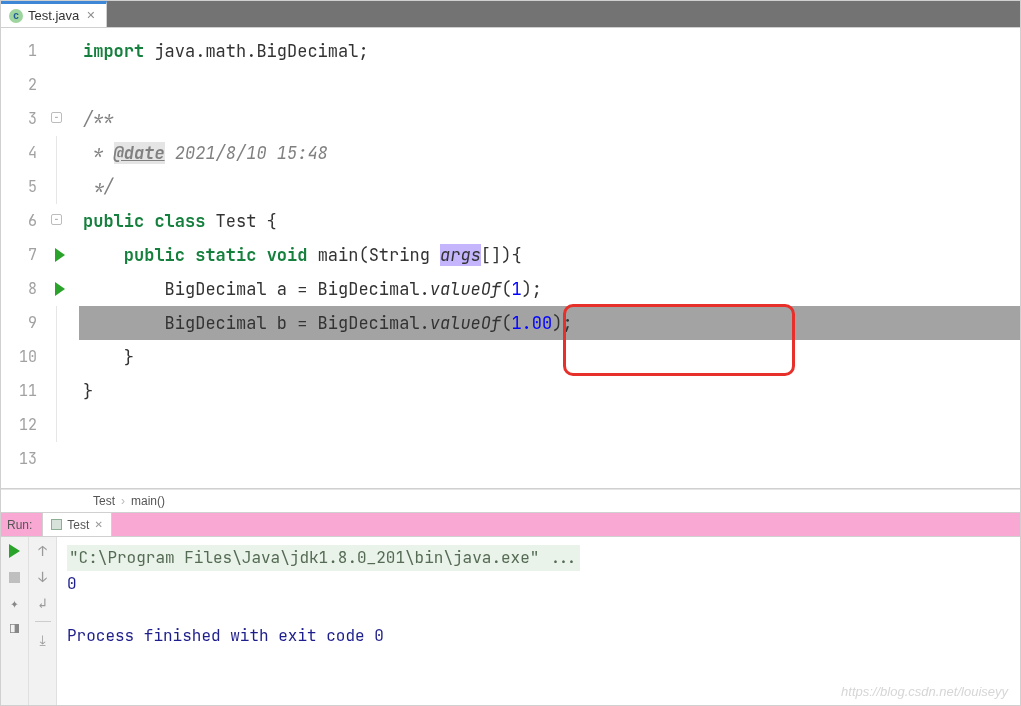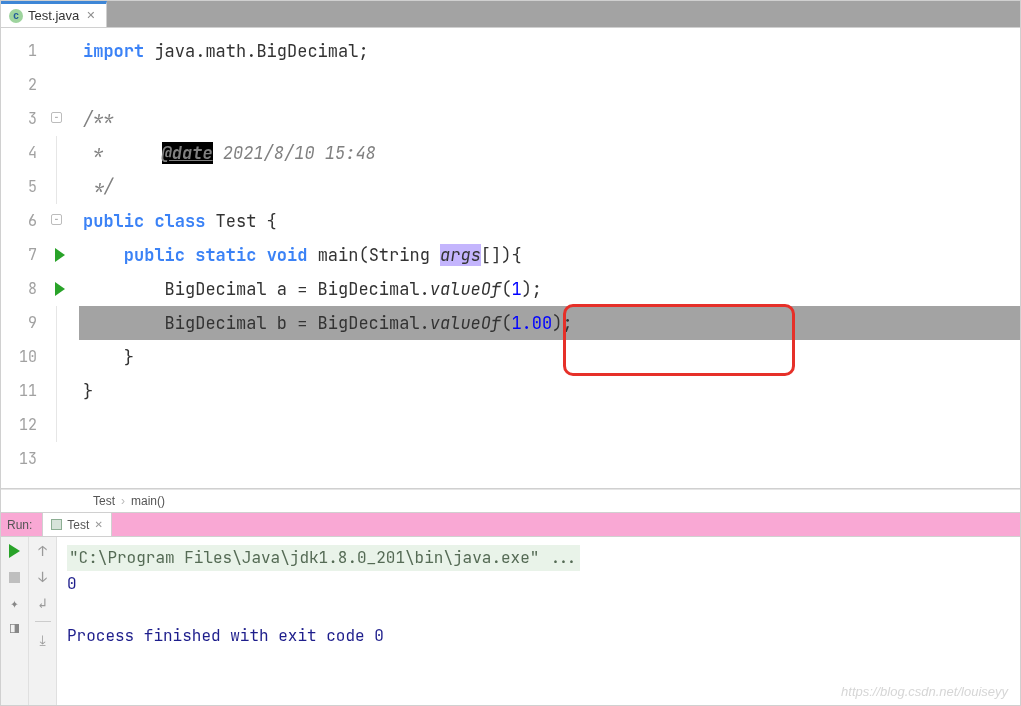--- a/index.html
+++ b/index.html
@@ -1,42 +1,42 @@
 <!DOCTYPE html>
 <html><head>
 <meta charset="utf-8">
 <style>
   * { box-sizing: border-box; margin: 0; padding: 0; }
   html, body { width: 1021px; height: 706px; font-family: "JetBrains Mono","Consolas","Menlo",monospace; font-size: 16px; color:#333; background:#fff; overflow:hidden; }
   .root { display:flex; flex-direction:column; height:100%; border:1px solid #d0d0d0;}
   
-  .tabbar { height:27px; background:#a3a3a3; border-bottom:1px solid #d0d0d0; display:flex; align-items:stretch; font-family:"Segoe UI",Arial,sans-serif; font-size:13px; }
+  .tabbar { height:27px; background:#737373; border-bottom:1px solid #d0d0d0; display:flex; align-items:stretch; font-family:"Segoe UI",Arial,sans-serif; font-size:13px; }
   .tab { display:flex; align-items:center; gap:5px; padding:0 10px 0 8px; background:#fff; border-right:1px solid #d0d0d0; border-top:3px solid #3e86d6; position:relative; top:0; }
   .tab .fileicon { width:14px; height:14px; display:inline-flex; align-items:center; justify-content:center; background:#9ed49e; color:#245c9a; font-weight:bold; border-radius:50%; font-size:10px; }
   .tab .fileicon::before { content:"c"; }
   .tab .close { color:#8f8f8f; font-size:11px; cursor:pointer; margin-left:2px;}
   
   .editor { flex:1; display:flex; overflow:hidden; border-bottom:1px solid #d0d0d0; }
   .gutter { width:50px; background:#fff; text-align:right; color:#a1a1a1; font-size:15px; padding-top:6px; user-select:none; }
   .gutter div { height:34px; line-height:34px; padding-right:14px; position:relative;}
   .icons-col { width:28px; padding-top:6px; }
   .icons-col div { height:34px; position:relative; }
   .run-tri { position:absolute; left:4px; top:10px; width:0;height:0;border-left:10px solid #29a329;border-top:7px solid transparent;border-bottom:7px solid transparent; cursor:pointer;}
   .fold { position:absolute; left:0px; top:10px; width:11px; height:11px; border:1px solid #bcbcbc; background:#fff; font-size:9px; line-height:9px; text-align:center; color:#888; border-radius:2px;}
   .fold::before{content:"−";}
   .foldline { position:absolute; left:5px; top:0; bottom:0; width:1px; background:#e6e6e6;}
   .code { flex:1; padding-top:6px; position:relative; font-size:17px; }
   .code .line { height:34px; line-height:34px; white-space:pre; position:relative; padding-left:4px;}
   .code .hl-line { background:#a3a3a3; }
-  .kw { color:#3b82f6; font-weight:bold; }
+  .kw { color:#15803d; font-weight:bold; }
   .str, .static-it { font-style:italic; }
   .num { color:#0000ff; }
   .cm { color:#808080; font-style:italic;}
   .doctag { color:#808080; font-style:italic; font-weight:bold; text-decoration:underline; }
-  .doctag.warn { background:#000000;margin-left:48px; }
+  .doctag.warn { background:#e5e5e5; }
   .warn-bg { background:#c4b5fd;font-style:italic; }
   .redbox { position:absolute; border:3px solid #e63029; border-radius:10px; pointer-events:none; }
   
   .breadcrumb { height:24px; background:#fff; border-top:1px solid #e5e5e5; border-bottom:1px solid #d0d0d0; font-family:"Segoe UI",Arial,sans-serif; font-size:12px; color:#555; display:flex; align-items:center; padding-left:92px; gap:6px;}
   .breadcrumb .sep { color:#bbb; }
   
   .runbar { height:24px; background:#f9a8d4; border-bottom:1px solid #d0d0d0; display:flex; align-items:center; font-family:"Segoe UI",Arial,sans-serif; font-size:12px; color:#555; }
   .runbar .label { padding:0 10px 0 6px; }
   .runbar .conf { display:flex; align-items:center; gap:5px; background:#fff; height:100%; padding:0 8px; border-right:1px solid #d0d0d0; border-left:1px solid #d0d0d0;}
   .runbar .conf .sq { width:11px;height:11px; background:#d7e3da; border:1px solid #8cae93;}

